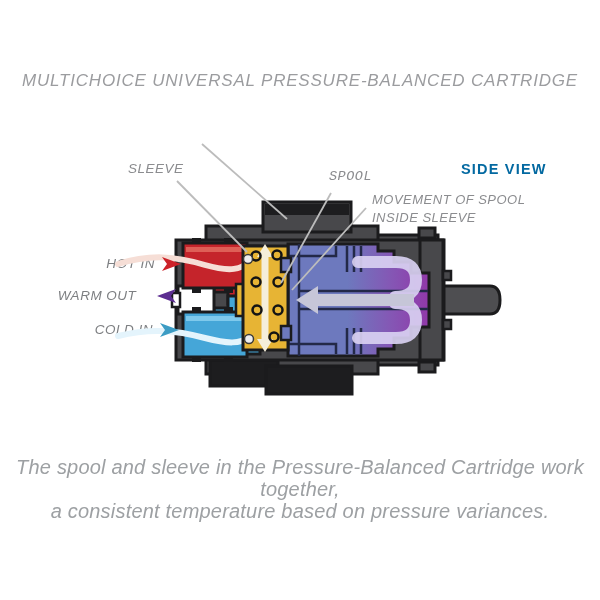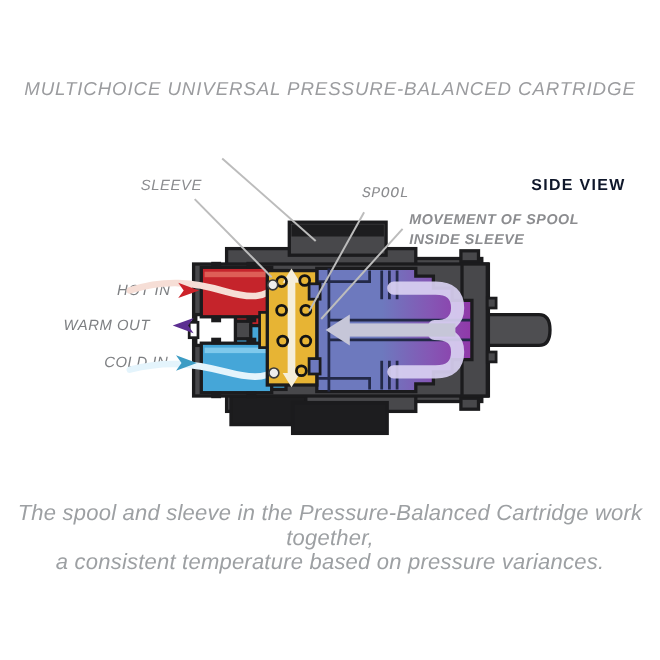--- a/index.html
+++ b/index.html
@@ -11,24 +11,24 @@
   .lbl{
     font-style:italic;color:#8b8c8f;font-size:13.5px;letter-spacing:.5px;
     white-space:nowrap;
   }
   #title{
     top:71px;left:0;width:600px;text-align:center;
     font-style:italic;color:#9b9c9f;font-size:17px;letter-spacing:.8px;
     white-space:nowrap;
   }
   #side-view{
-    top:161px;left:483px;font-weight:bold;color:#0f172a;
+    top:161px;left:461px;font-weight:bold;color:#0369a1;
     font-size:14.5px;letter-spacing:1.2px;white-space:nowrap;
   }
-  #movement-label{top:191px;left:372px;line-height:17.5px;font-size:13px;font-weight:bold;}
+  #movement-label{top:191px;left:372px;line-height:17.5px;font-size:13px;}
   .flow-lbl{color:#7d7f82;}
   #caption{
     top:457px;left:0;width:600px;text-align:center;
     font-style:italic;color:#9da0a3;font-size:20px;line-height:21.8px;
     letter-spacing:.2px;
   }
   svg{position:absolute;top:0;left:0;}
 </style>
 </head>
 <body>

